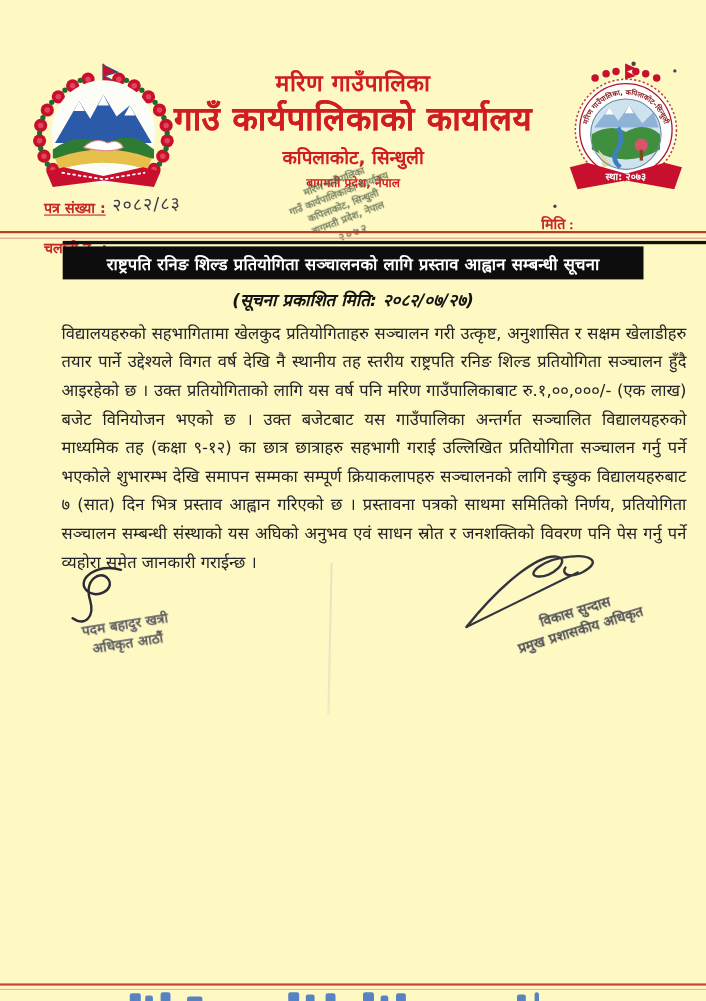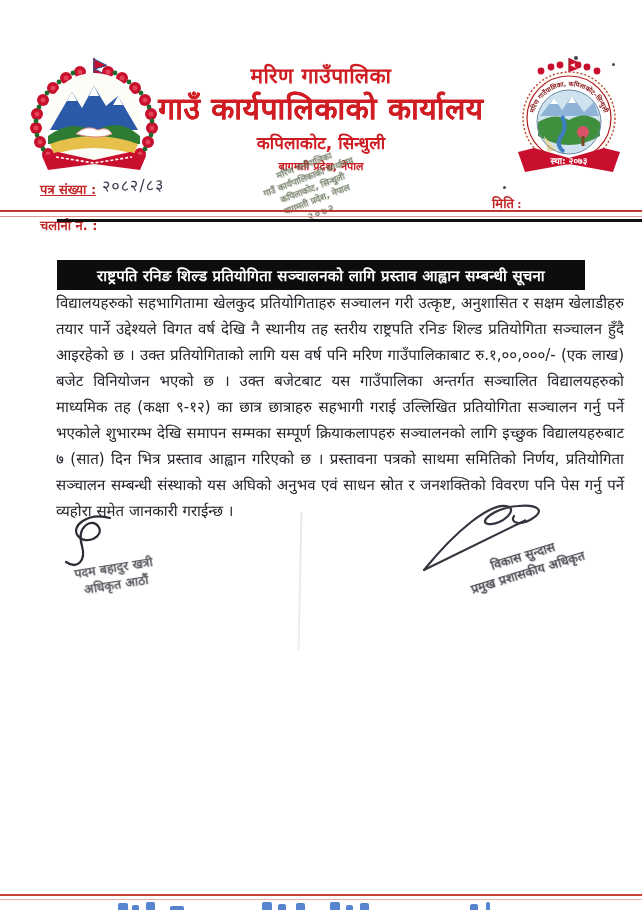--- a/index.html
+++ b/index.html
@@ -4,21 +4,21 @@
 <style>
   html,body{margin:0;padding:0;}
   body{
     font-family:"DejaVu Sans","Liberation Sans",sans-serif;
     background:#d8d4d2;
   }
   .page{
     position:relative;
     width:642px;height:910px;
     margin:0 auto;
-    background:#ffffff;
+    background:#fef9c3;
     overflow:hidden;
     box-shadow:0 0 6px rgba(0,0,0,.3);
   }
   
   .lh-center{
     position:absolute;left:150px;top:64px;width:342px;
     text-align:center;color:#cf1d23;
   }
   .lh-muni{font-size:21px;font-weight:bold;letter-spacing:.5px;line-height:1.15;}
   .lh-office{font-size:30px;font-weight:bold;letter-spacing:.5px;line-height:1.15;margin-top:4px;
@@ -53,21 +53,21 @@
     border-top:2.5px solid #c0392d;border-bottom:1px solid #e09a8e;
   }
   .black-rule{
     position:absolute;left:57px;top:219px;width:585px;height:2.5px;background:#101010;
   }
   
   .title-bar{
     position:absolute;left:57px;top:224px;width:528px;height:30px;
     background:#0d0d0d;color:#fff;
     display:flex;align-items:center;justify-content:center;
-    font-size:15px;font-weight:bold;letter-spacing:.2px;margin-top:36px;
+    font-size:15px;font-weight:bold;letter-spacing:.2px;
   }
   .pub-date{
     position:absolute;left:0;top:261px;width:642px;
     text-align:center;font-size:15.5px;font-weight:bold;font-style:italic;color:#141414;
   }
   
   .body-text{
     position:absolute;left:56px;top:290px;width:568px;
     font-size:15px;line-height:26px;color:#23232a;
     text-align:justify;
@@ -250,20 +250,21 @@
     <div>बागमती प्रदेश, नेपाल</div>
     <div class="s-year">२०७२</div>
   </div>
 
   <div class="red-rule"></div>
   <div class="black-rule"></div>
 
   <div class="title-bar">
     <span>राष्ट्रपति रनिङ शिल्ड प्रतियोगिता सञ्चालनको लागि प्रस्ताव आह्वान सम्बन्धी सूचना</span>
   </div>
+  <div class="pub-date">(सूचना प्रकाशित मिति: २०८२/०७/२७)</div>
 
   <div class="body-text">विद्यालयहरुको सहभागितामा खेलकुद प्रतियोगिताहरु सञ्चालन गरी उत्कृष्ट, अनुशासित र सक्षम खेलाडीहरु तयार पार्ने उद्देश्यले विगत वर्ष देखि नै स्थानीय तह स्तरीय राष्ट्रपति रनिङ शिल्ड प्रतियोगिता सञ्चालन हुँदै आइरहेको छ । उक्त प्रतियोगिताको लागि यस वर्ष पनि मरिण गाउँपालिकाबाट रु.१,००,०००/- (एक लाख) बजेट विनियोजन भएको छ । उक्त बजेटबाट यस गाउँपालिका अन्तर्गत सञ्चालित विद्यालयहरुको माध्यमिक तह (कक्षा ९-१२) का छात्र छात्राहरु सहभागी गराई उल्लिखित प्रतियोगिता सञ्चालन गर्नु पर्ने भएकोले शुभारम्भ देखि समापन सम्मका सम्पूर्ण क्रियाकलापहरु सञ्चालनको लागि इच्छुक विद्यालयहरुबाट ७ (सात) दिन भित्र प्रस्ताव आह्वान गरिएको छ । प्रस्तावना पत्रको साथमा समितिको निर्णय, प्रतियोगिता सञ्चालन सम्बन्धी संस्थाको यस अघिको अनुभव एवं साधन स्रोत र जनशक्तिको विवरण पनि पेस गर्नु पर्ने व्यहोरा समेत जानकारी गराईन्छ ।</div>
 
   <svg class="sig-scribble sig-left-scribble" width="80" height="62" viewBox="0 0 80 62">
     <path d="M52,6 C30,0 12,14 20,24 C28,34 48,24 40,14 C34,6 18,14 24,34 C28,48 20,58 8,50" fill="none" stroke="#2c2c36" stroke-width="2.2" stroke-linecap="round"></path>
   </svg>
   <div class="sig-text sig-left-text">
     <div>पदम बहादुर खत्री</div>
     <div>अधिकृत आठौं</div>
   </div>

